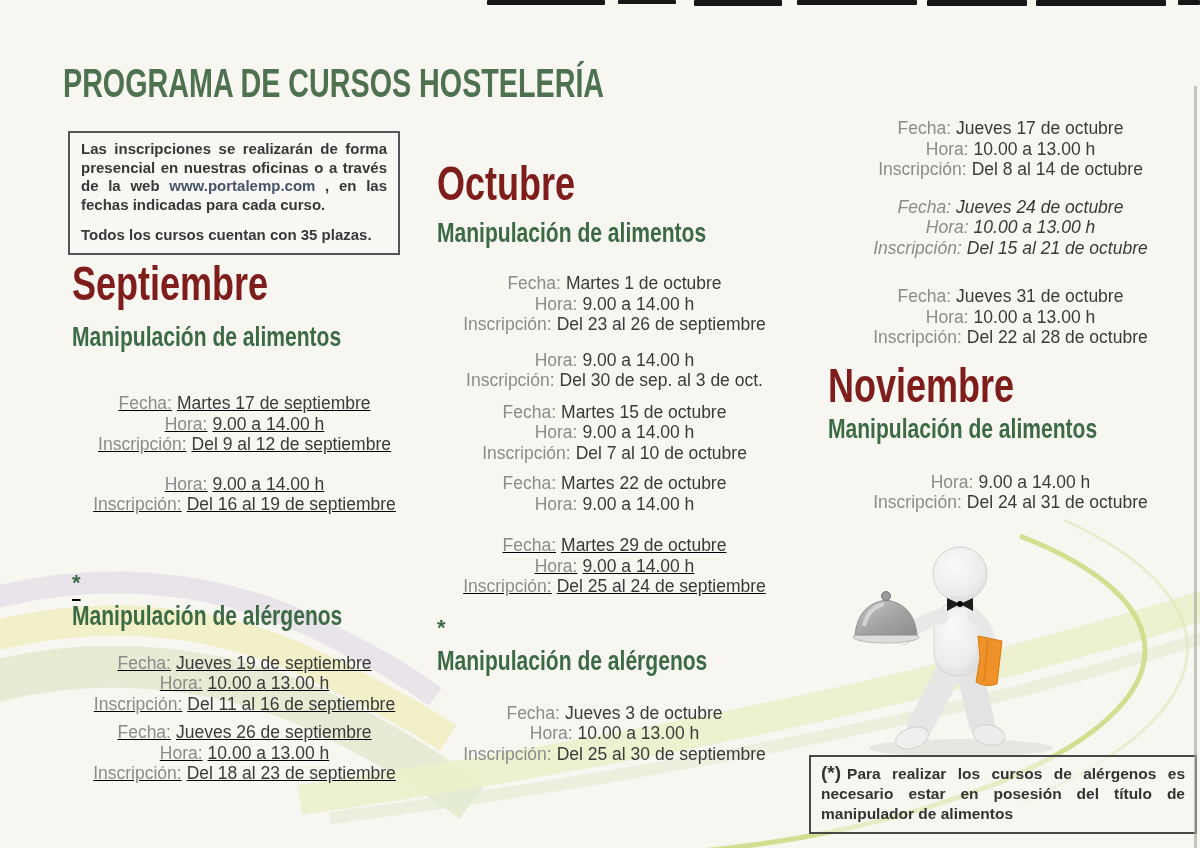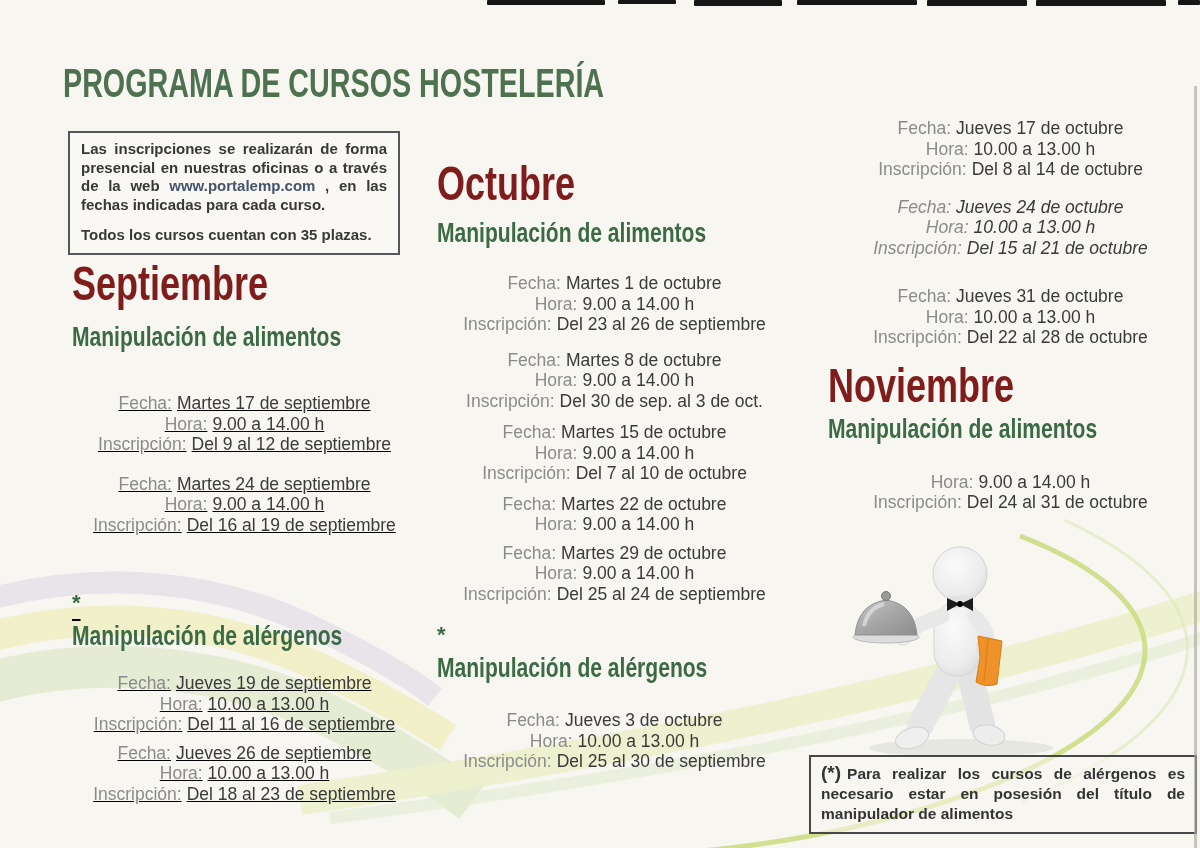--- a/index.html
+++ b/index.html
@@ -91,21 +91,20 @@
       <h2 class="month"><span class="cond">Septiembre</span></h2>
       <h3 class="course" style="margin-top:16px;"><span class="cond">Manipulación de alimentos</span></h3>
 
       <div class="entry" style="margin-top:42px;">
         <div class="line"><span class="lbl">Fecha:</span><span class="val">Martes 17 de septiembre</span></div>
         <div class="line"><span class="lbl">Hora:</span><span class="val">9.00 a 14.00 h</span></div>
         <div class="line"><span class="lbl">Inscripción:</span><span class="val">Del 9 al 12 de septiembre</span></div>
       </div>
 
       <div class="entry" style="margin-top:19px;">
-        <div class="line"><span class="lbl">Fecha:</span><span class="val">Martes 24 de septiembre</span></div>
         <div class="line"><span class="lbl">Hora:</span><span class="val">9.00 a 14.00 h</span></div>
         <div class="line"><span class="lbl">Inscripción:</span><span class="val">Del 16 al 19 de septiembre</span></div>
       </div>
 
       <h3 class="course" style="margin-top:60px;"><span class="star">*</span><span class="cond">Manipulación de alérgenos</span></h3>
 
       <div class="entry" style="margin-top:23px;">
         <div class="line"><span class="lbl">Fecha:</span><span class="val">Jueves 19 de septiembre</span></div>
         <div class="line"><span class="lbl">Hora:</span><span class="val">10.00 a 13.00 h</span></div>
         <div class="line"><span class="lbl">Inscripción:</span><span class="val">Del 11 al 16 de septiembre</span></div>
@@ -122,37 +121,36 @@
       <h2 class="month"><span class="cond">Octubre</span></h2>
       <h3 class="course" style="margin-top:12px;"><span class="cond">Manipulación de alimentos</span></h3>
 
       <div class="entry" style="margin-top:26px;">
         <div class="line"><span class="lbl">Fecha:</span><span class="val">Martes 1 de octubre</span></div>
         <div class="line"><span class="lbl">Hora:</span><span class="val">9.00 a 14.00 h</span></div>
         <div class="line"><span class="lbl">Inscripción:</span><span class="val">Del 23 al 26 de septiembre</span></div>
       </div>
 
       <div class="entry" style="margin-top:15px;">
-        <div class="line"><span class="lbl">Fecha:</span><span class="val">Martes 8 de octubre</span></div>
         <div class="line"><span class="lbl">Hora:</span><span class="val">9.00 a 14.00 h</span></div>
         <div class="line"><span class="lbl">Inscripción:</span><span class="val">Del 30 de sep. al 3 de oct.</span></div>
       </div>
 
       <div class="entry" style="margin-top:11px;">
         <div class="line"><span class="lbl">Fecha:</span><span class="val">Martes 15 de octubre</span></div>
         <div class="line"><span class="lbl">Hora:</span><span class="val">9.00 a 14.00 h</span></div>
         <div class="line"><span class="lbl">Inscripción:</span><span class="val">Del 7 al 10 de octubre</span></div>
       </div>
 
       <div class="entry" style="margin-top:10px;">
         <div class="line"><span class="lbl">Fecha:</span><span class="val">Martes 22 de octubre</span></div>
         <div class="line"><span class="lbl">Hora:</span><span class="val">9.00 a 14.00 h</span></div>
       </div>
 
-      <div class="entry" style="margin-top:8px;">
+      <div class="entry" style="margin-top:21px;text-decoration:underline;">
         <div class="line"><span class="lbl">Fecha:</span><span class="val">Martes 29 de octubre</span></div>
         <div class="line"><span class="lbl">Hora:</span><span class="val">9.00 a 14.00 h</span></div>
         <div class="line"><span class="lbl">Inscripción:</span><span class="val">Del 25 al 24 de septiembre</span></div>
       </div>
 
       <h3 class="course" style="margin-top:23px;"><span class="star">*</span><span class="cond">Manipulación de alérgenos</span></h3>
 
       <div class="entry" style="margin-top:28px;">
         <div class="line"><span class="lbl">Fecha:</span><span class="val">Jueves 3 de octubre</span></div>
         <div class="line"><span class="lbl">Hora:</span><span class="val">10.00 a 13.00 h</span></div>

